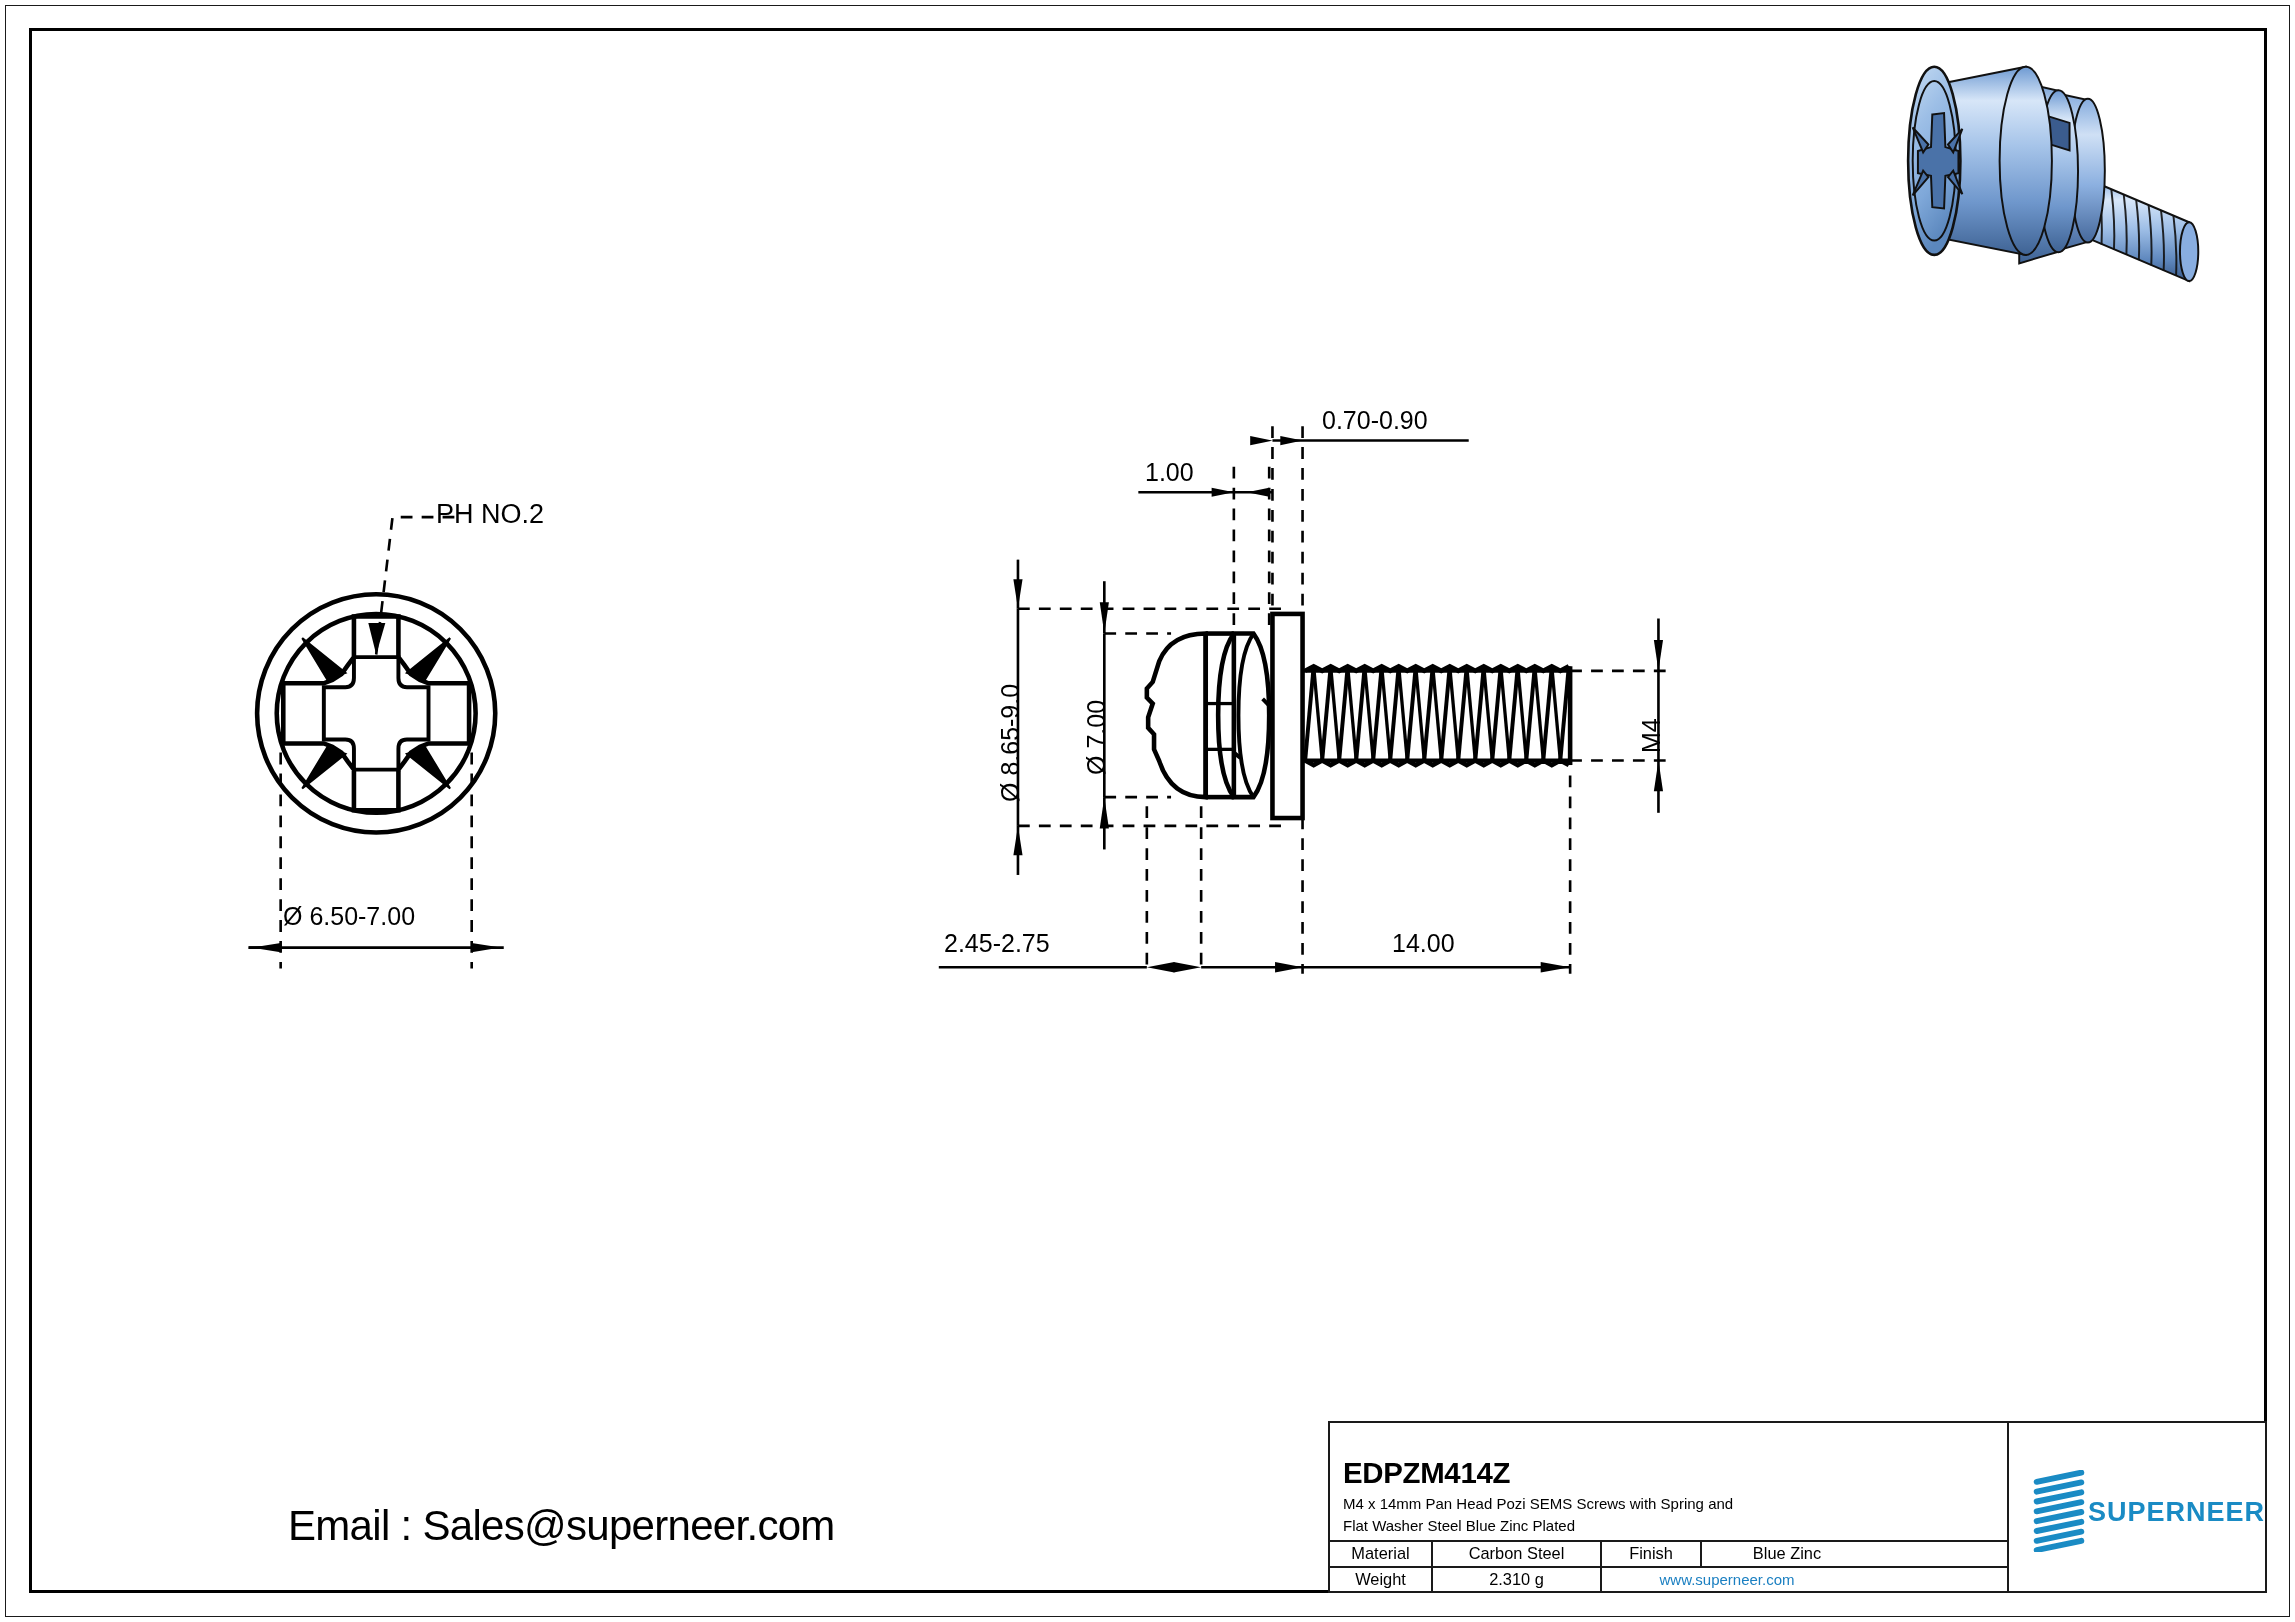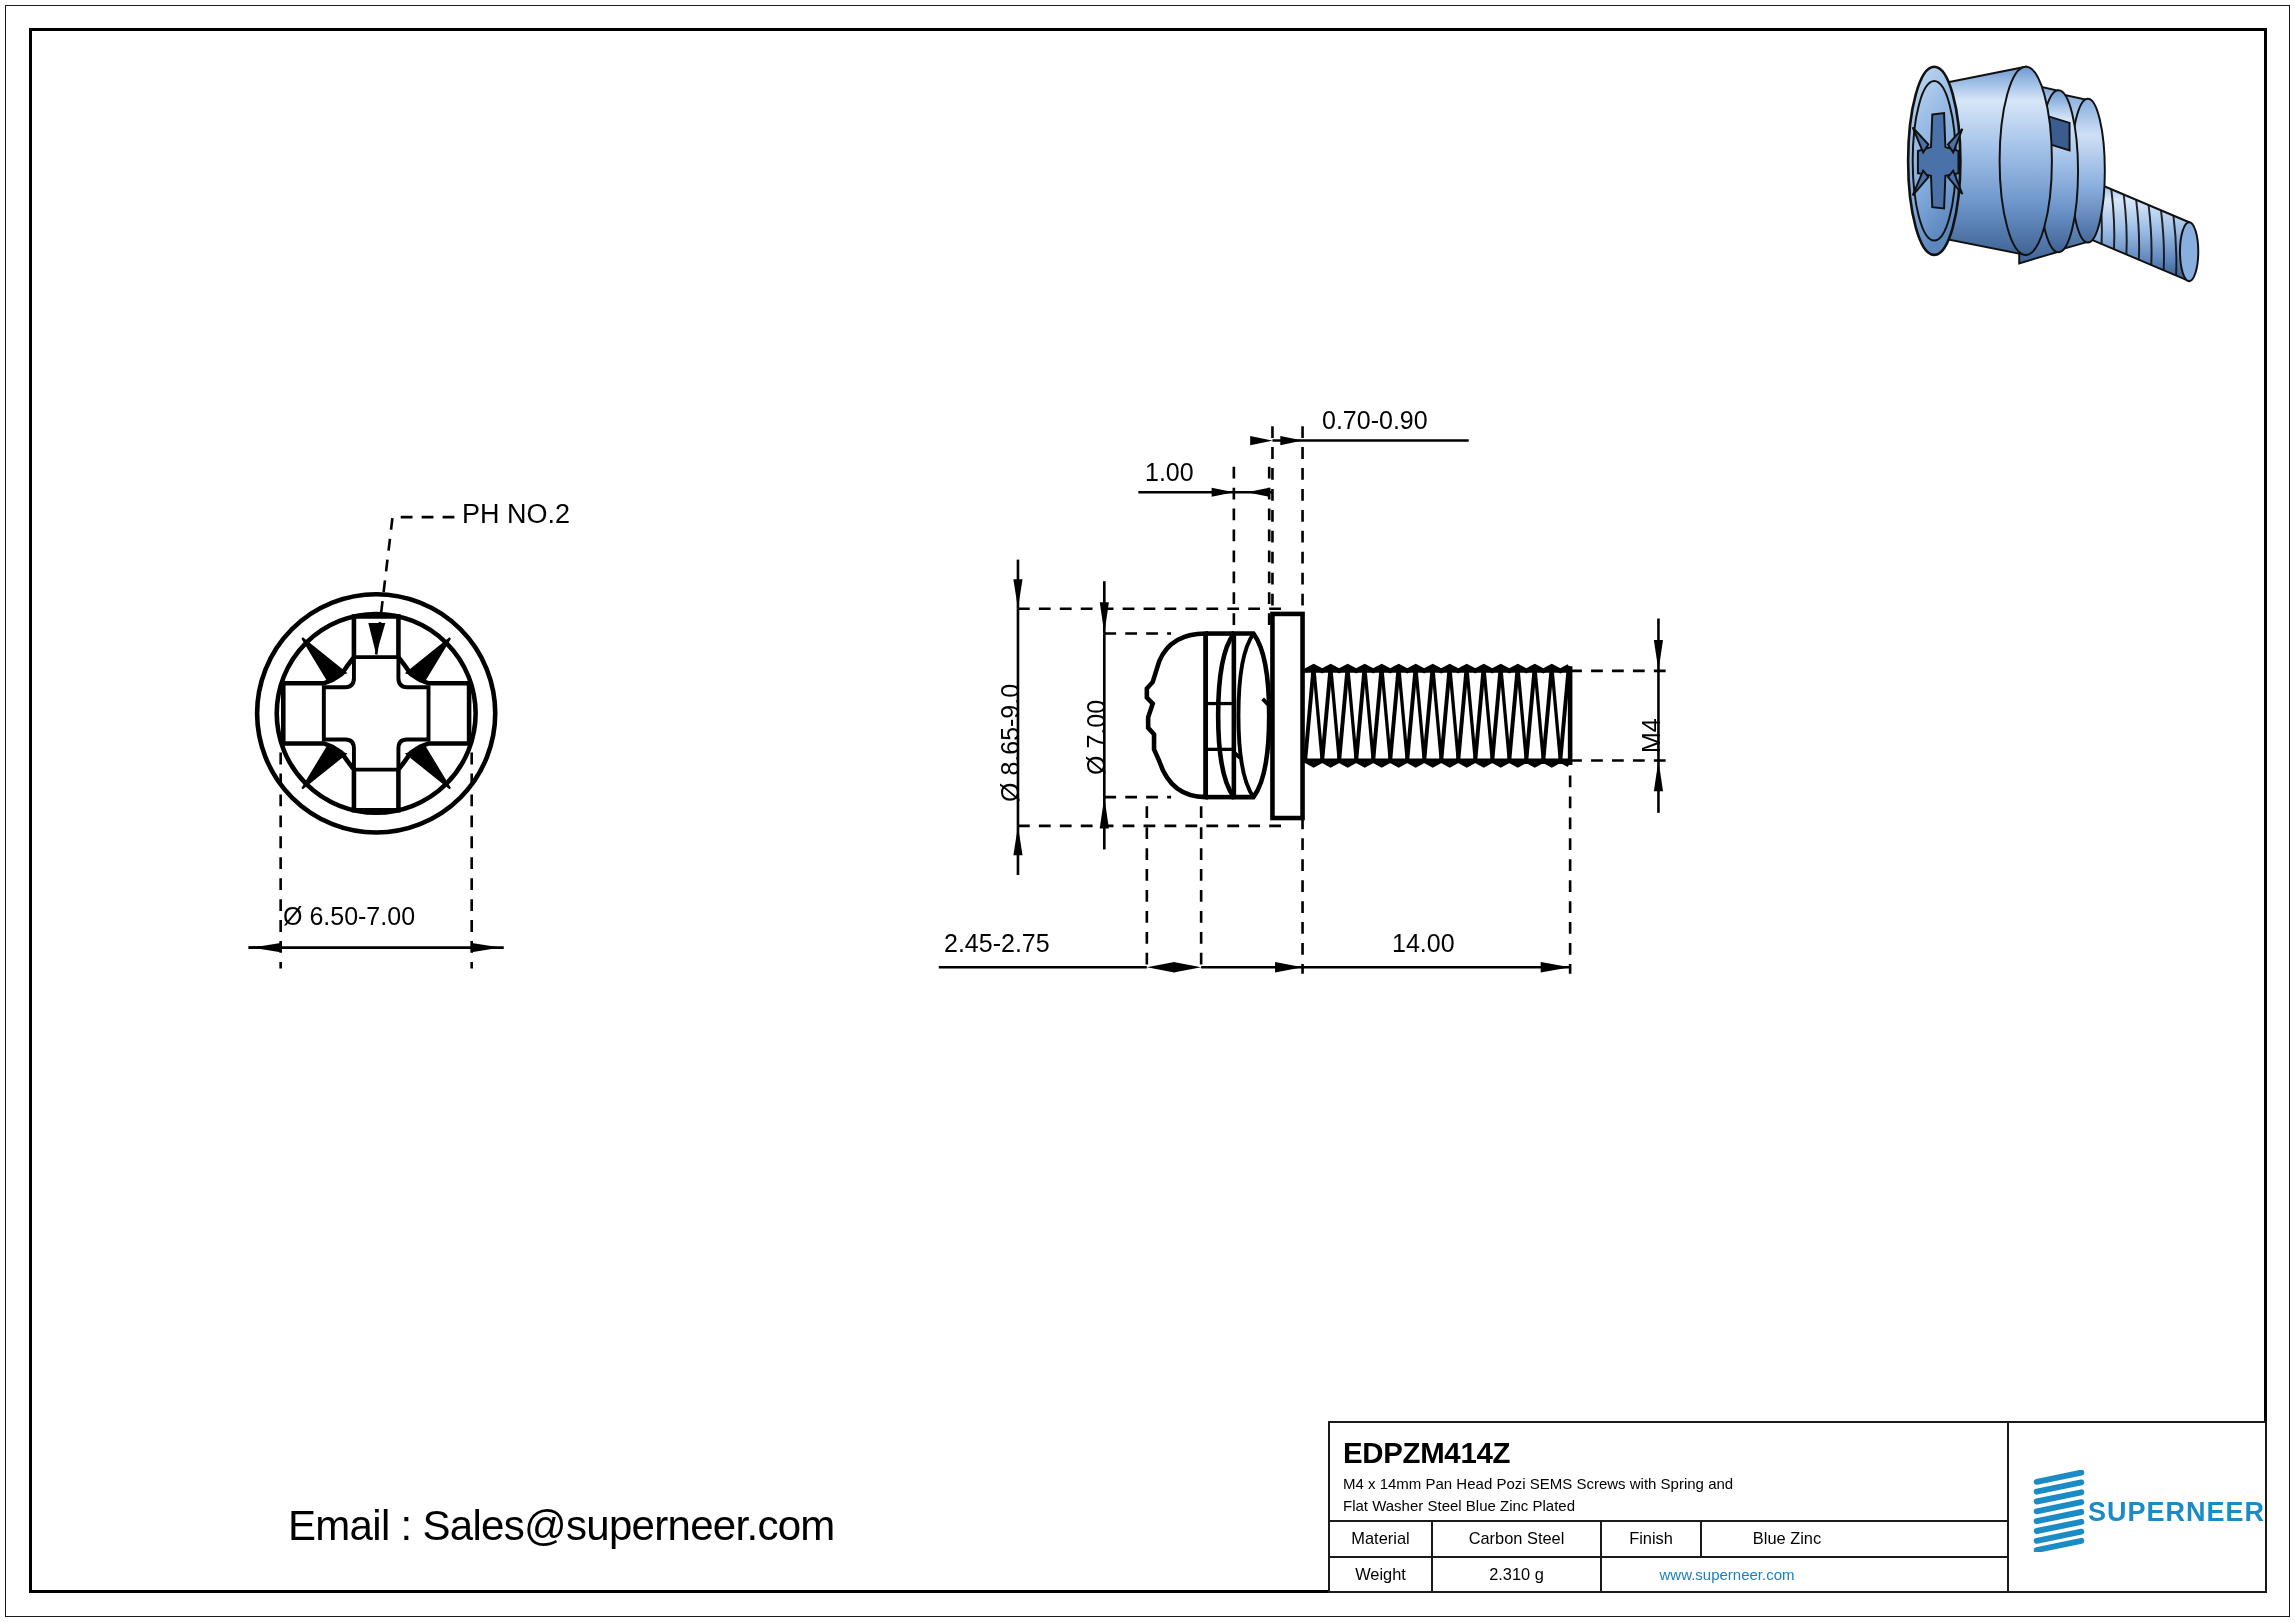--- a/index.html
+++ b/index.html
@@ -69,20 +69,21 @@
     width: 713px;
     height: 100%;
     display: flex;
     flex-direction: column;
     border-right: 2.6px solid #1a1a1a;
   }
   #tb-head {
     flex: 0 0 99px;
     padding: 15px 0 0 13px;
     border-bottom: 2.6px solid #1a1a1a;
+    margin-top: 20px;
   }
   #tb-part-number {
     font-size: 29.4px;
     font-weight: bold;
     line-height: 1.05;
     color: #000;
     letter-spacing: -0.3px;
   }
   #tb-desc {
     font-size: 15px;
@@ -404,21 +405,21 @@
       <g>
         <line x1="1991" y1="1185" x2="1991" y2="1488" stroke="#000" stroke-width="4" stroke-dasharray="18,14"></line>
         <line x1="2400" y1="1185" x2="2400" y2="1488" stroke="#000" stroke-width="4" stroke-dasharray="18,14"></line>
         <line x1="1836" y1="1478" x2="2400" y2="1478" stroke="#000" stroke-width="4"></line>
         <path d="M 1991,1478 L 1949,1470 L 1949,1486 Z" fill="#000"></path>
         <path d="M 2400,1478 L 2355,1470 L 2355,1486 Z" fill="#000"></path>
       </g>
     </g>
   </svg>
 
-  <div class="leadtext" style="left:462px; top:499px;">PH NO.2</div>
+  <div class="leadtext" style="left:436px; top:499px;">PH NO.2</div>
 
   <div class="dimtext" style="left:283px; top:902px;">Ø 6.50-7.00</div>
 
   <div class="dimtext vert" style="left:996px; top:802px;">Ø 8.65-9.0</div>
 
   <div class="dimtext vert" style="left:1082px; top:775px;">Ø 7.00</div>
 
   <div class="dimtext vert" style="left:1637px; top:753px;">M4</div>
 
   <div class="dimtext" style="left:1145px; top:458px;">1.00</div>

